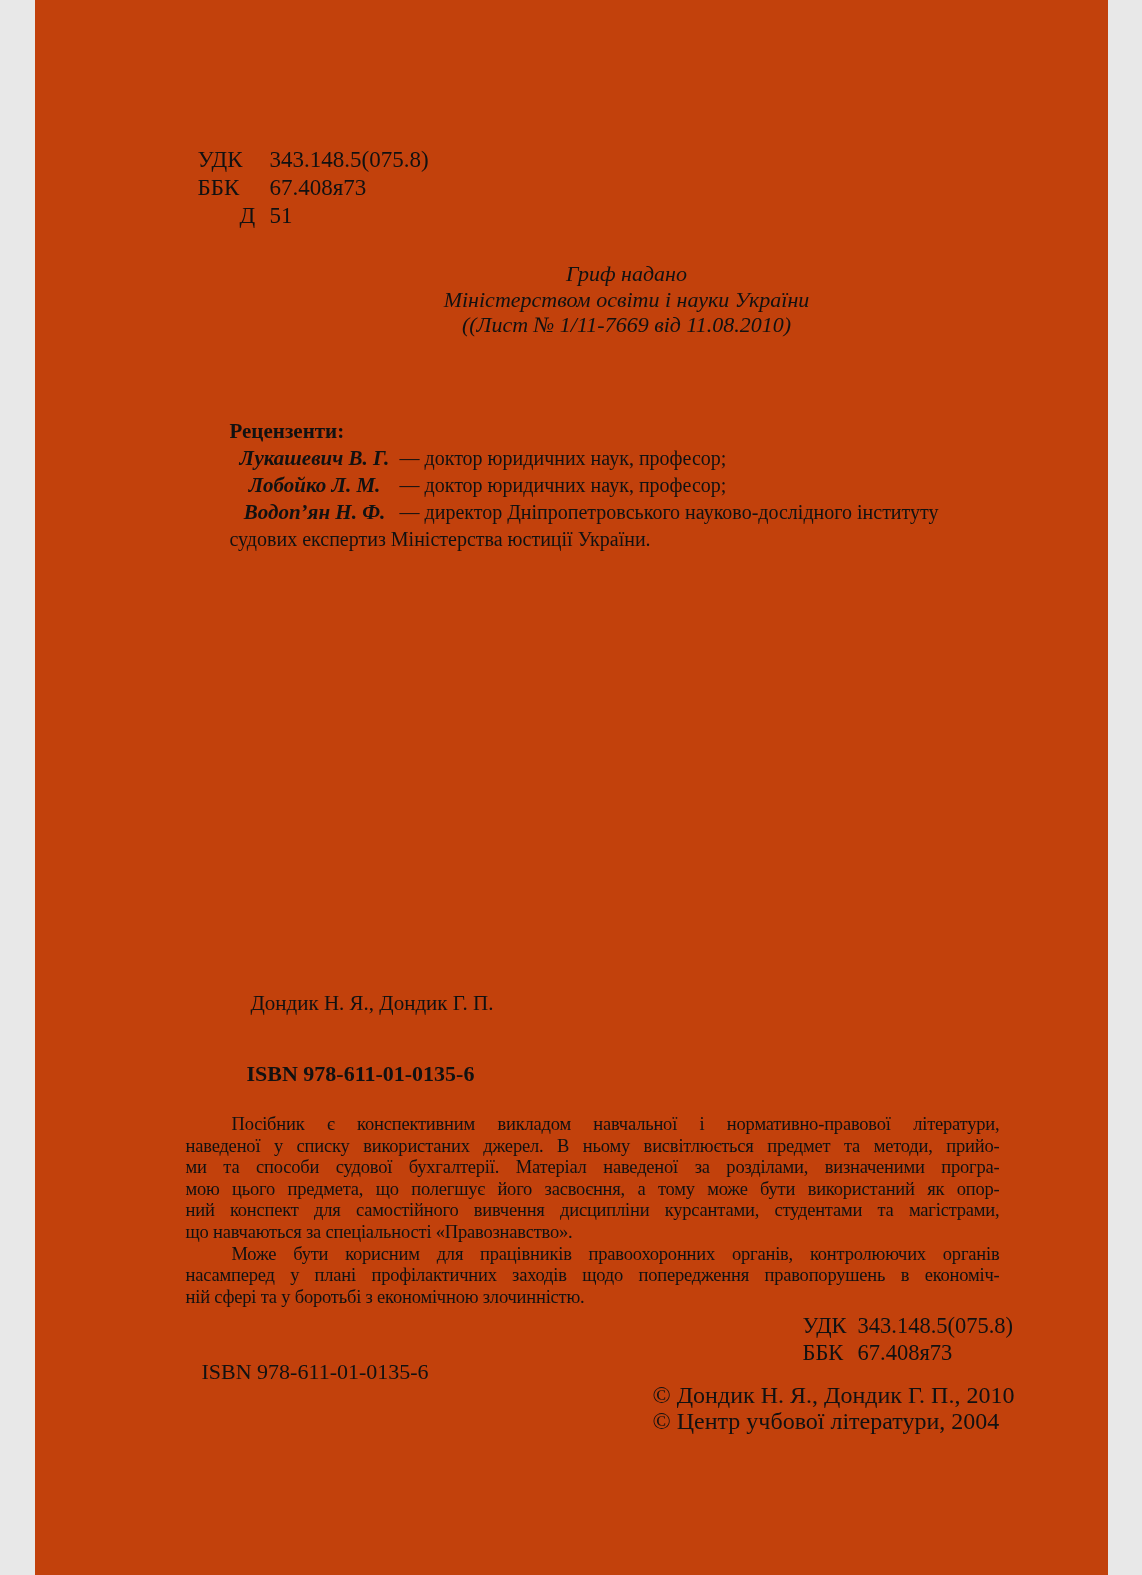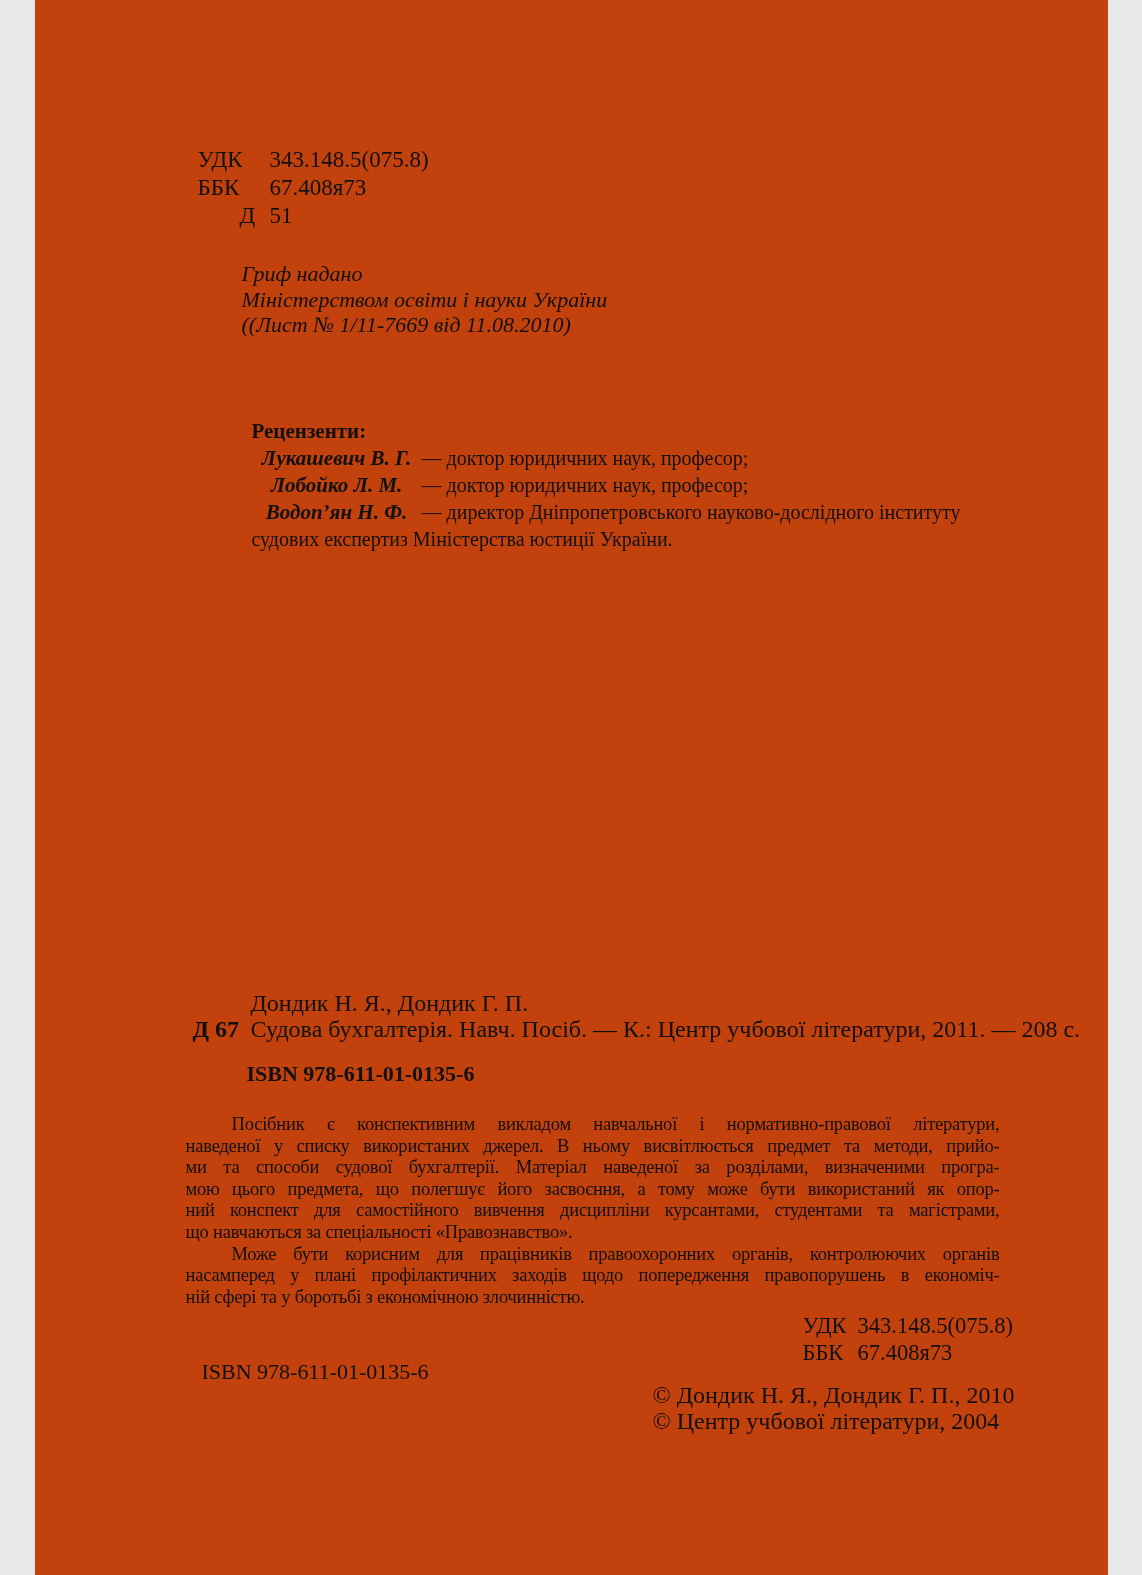--- a/index.html
+++ b/index.html
@@ -16,37 +16,37 @@
   
   .udk-top {
     position: absolute; left: 163px; top: 146px;
     font-size: 23px; line-height: 28px; white-space: nowrap;
   }
   .udk-top .lbl { display: inline-block; width: 72px; }
   .udk-top .lbl.sign { box-sizing: border-box; padding-left: 42px; }
   
   .grant {
     position: absolute; left: 207px; top: 261px; width: 770px;
-    font-style: italic;
+    text-align: center; font-style: italic;
     font-size: 22px; line-height: 25.5px;
   }
   
   .reviewers {
-    position: absolute; left: 217px; top: 418px; width: 762px;
+    position: absolute; left: 195px; top: 418px; width: 762px;
     font-size: 20px; line-height: 27px;
   }
   .reviewers .heading { font-weight: bold; font-size: 21px; }
   .reviewers .name {
     font-weight: bold; font-style: italic; font-size: 21px;
     display: inline-block; min-width: 170px; text-align: center;
   }
   
   .catalog {
     position: absolute; left: 152px; top: 990px;
-    font-size: 24px; line-height: 26px; white-space: nowrap;
+    font-size: 21px; line-height: 26px; white-space: nowrap;
   }
   .catalog .authors { margin-left: 64px; }
   .catalog .sign { display: inline-block; width: 58px; margin-left: 6px; font-weight: bold; }
   .isbn-top {
     position: absolute; left: 212px; top: 1061px;
     font-weight: bold; font-size: 22px;
   }
   
   .annotation {
     position: absolute; left: 151px; top: 1114px; width: 814px;
@@ -100,23 +100,20 @@
     <div>
       <span class="name">Лобойко Л. М.</span><span>— доктор юридичних наук, професор;</span>
     </div>
     <div>
       <span class="name">Водоп’ян Н. Ф.</span><span>— директор Дніпропетровського науково-дослідного інституту судових експертиз Міністерства юстиції України.</span>
     </div>
   </div>
 
   <div class="catalog">
     <div class="authors">Дондик Н. Я., Дондик Г. П.</div>
-    <div>
-      <span class="sign">Д 67</span><span>Судова бухгалтерія. Навч. Посіб. — К.: Центр учбової літератури, 2011. — 208 с.</span>
-    </div>
   </div>
 
   <div class="isbn-top">ISBN 978-611-01-0135-6</div>
 
   <div class="annotation">
     <div class="ln first">Посібник є конспективним викладом навчальної і нормативно-правової літератури,</div>
     <div class="ln">наведеної у списку використаних джерел. В ньому висвітлюється предмет та методи, прийо-</div>
     <div class="ln">ми та способи судової бухгалтерії. Матеріал наведеної за розділами, визначеними програ-</div>
     <div class="ln">мою цього предмета, що полегшує його засвоєння, а тому може бути використаний як опор-</div>
     <div class="ln">ний конспект для самостійного вивчення дисципліни курсантами, студентами та магістрами,</div>

